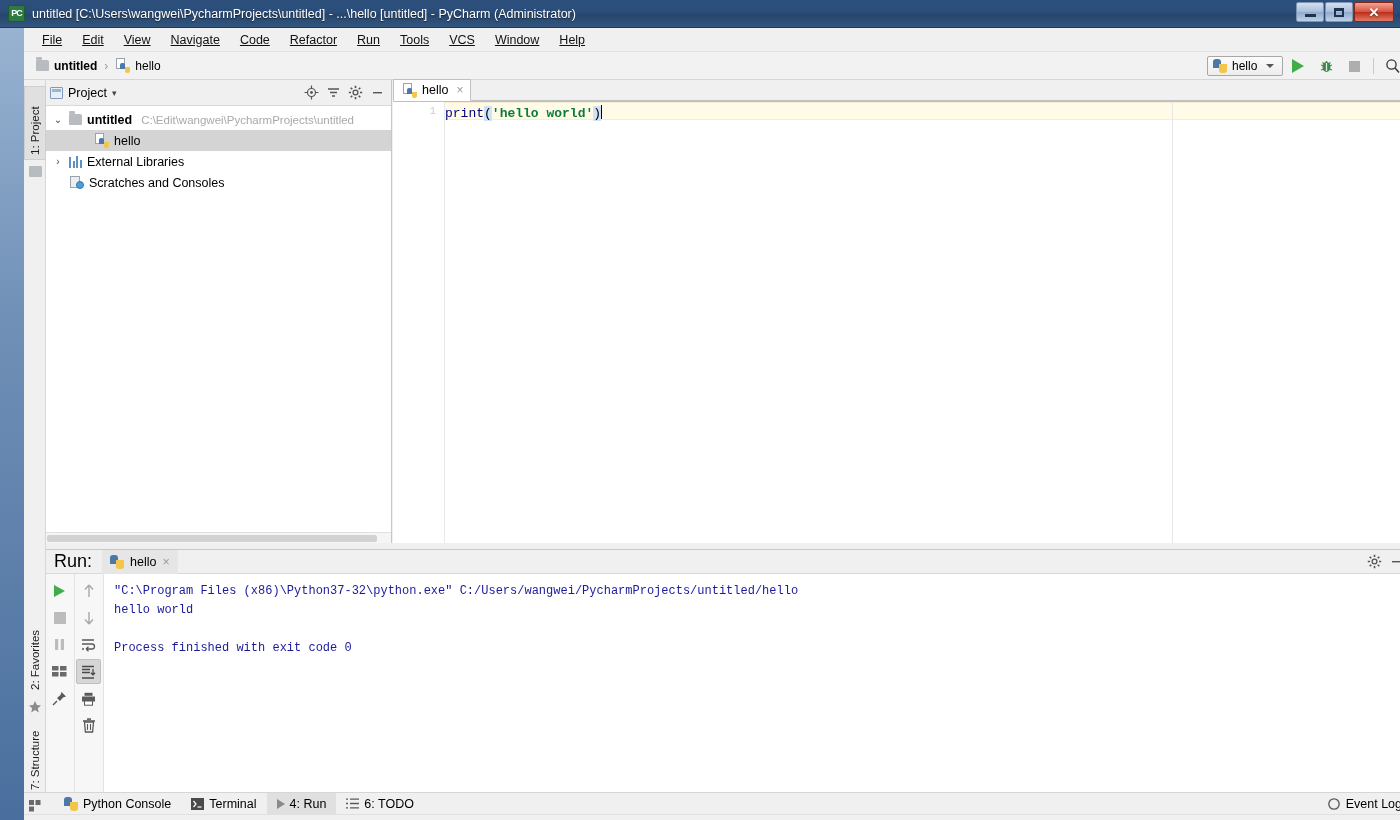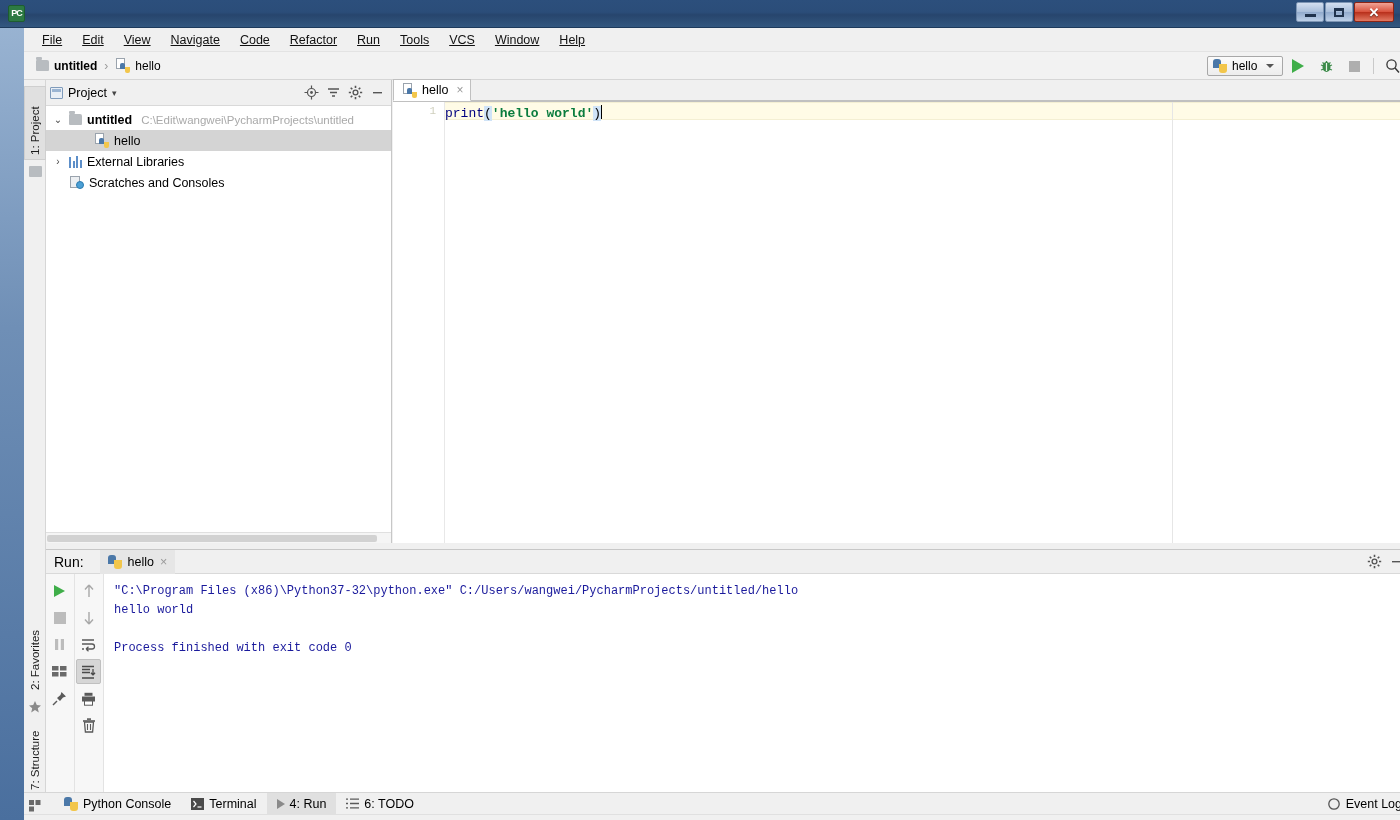--- a/index.html
+++ b/index.html
@@ -203,21 +203,21 @@
   .hsplit{ position:absolute; left:22px; right:0; top:463px; height:6px; background:#f0f0f0; cursor:row-resize;}
   
   .runpanel{
     position:absolute; left:22px; right:0; top:469px; bottom:0; background:#fff;
     border-top:1px solid #c7c7c7; display:flex; flex-direction:column;
   }
   .run-head{
     height:24px; background:#f0f0f0; display:flex; align-items:center;
     padding-left:8px; border-bottom:1px solid #d9d9d9; gap:0px;
   }
-  .run-label{ font-size:14px; margin-right:16px; }
+  .run-label{ font-size:18px; margin-right:10px; }
   .run-tab{
     height:24px; display:flex; align-items:center; gap:6px; padding:0 8px;
     background:#e6e6e6; font-size:12.5px; cursor:default;
   }
   .run-head-actions{ margin-left:auto; display:flex; align-items:center; gap:2px; padding-right:6px;}
   .run-body{ flex:1; display:flex; background:#fff; position:relative;}
   .run-tools{
     width:58px; display:flex; border-right:1px solid #e3e3e3; background:#f7f7f7;
   }
   .run-tools .col{ width:29px; display:flex; flex-direction:column; align-items:center; padding-top:4px; gap:2px;}
@@ -254,20 +254,21 @@
   .eventlog{ display:flex; align-items:center; gap:5px; font-size:12.5px; cursor:default;}
   svg{ display:block; }
 </style>
 </head>
 <body>
 
 <div class="app">
 
   <div class="titlebar">
     <div class="win-logo">PC</div>
+    <div class="title-text">untitled [C:\Users\wangwei\PycharmProjects\untitled] - ...\hello [untitled] - PyCharm (Administrator)</div>
     <div class="win-ctrls">
       <div class="wc">
           <span class="g g-min"></span>
         </div>
       <div class="wc">
           <span class="g g-max"></span>
         </div>
       <div class="wc close">
           <span class="g-close">✕</span>
         </div>

